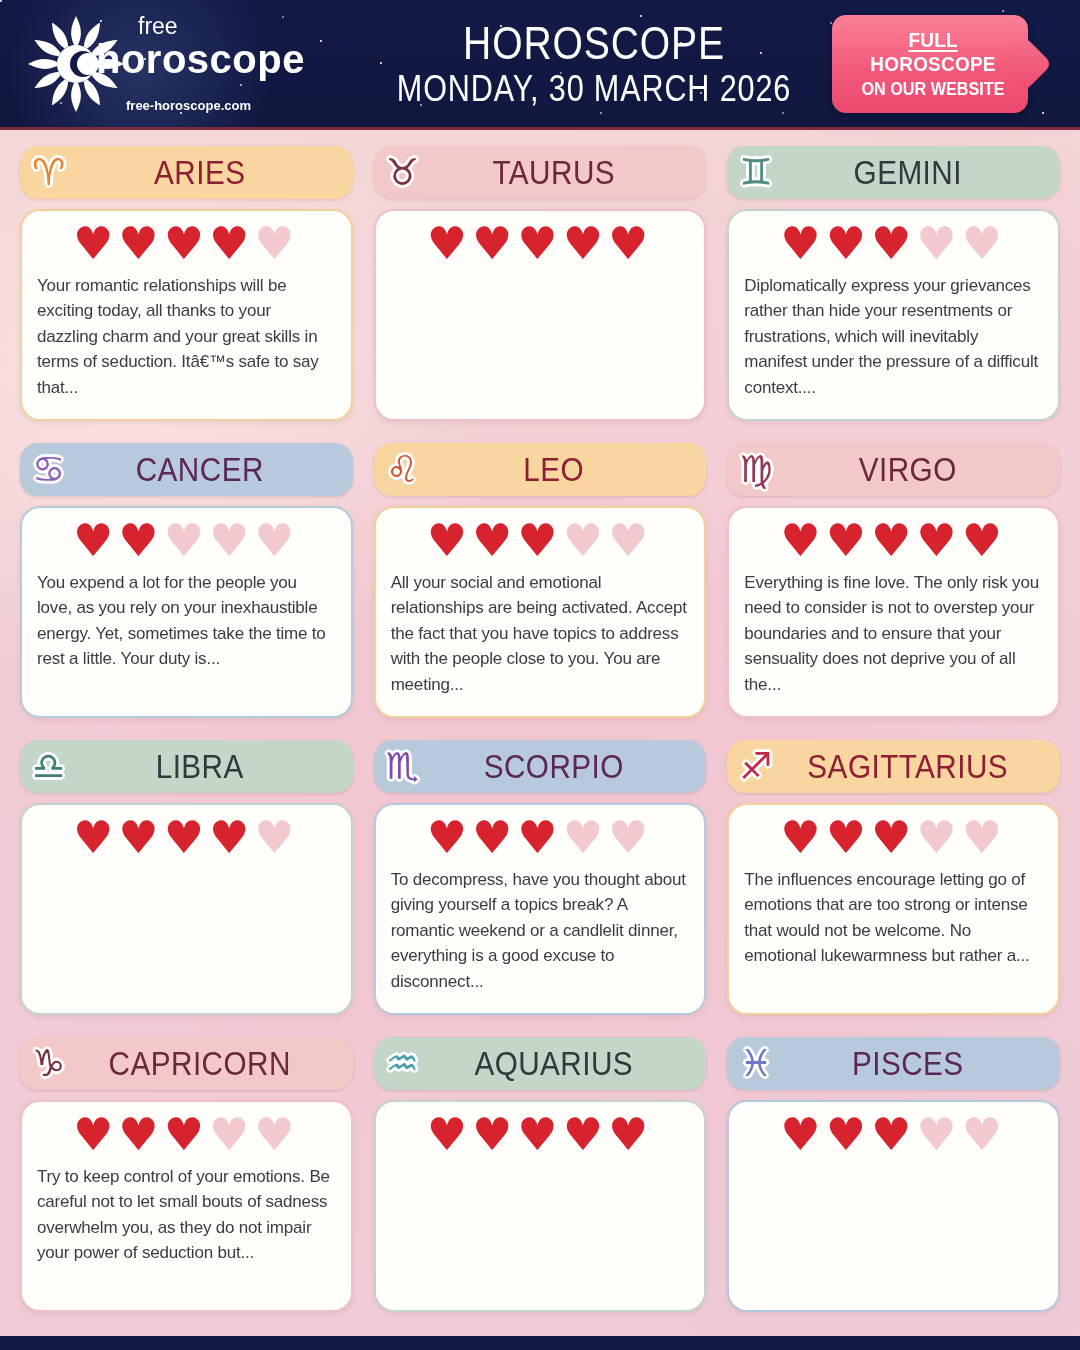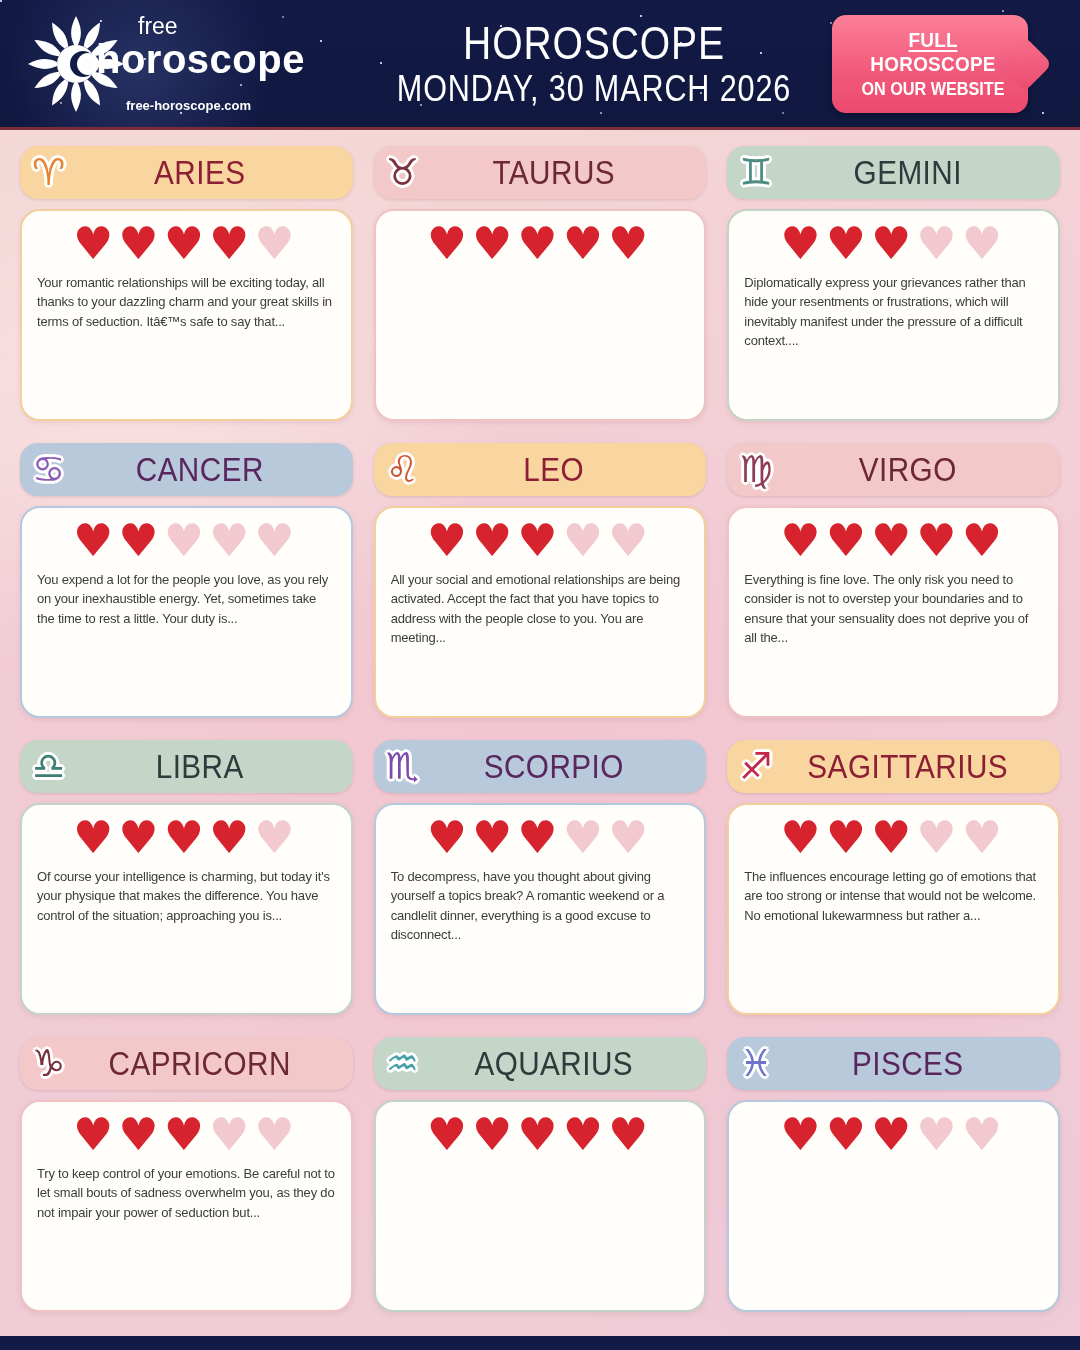--- a/index.html
+++ b/index.html
@@ -106,21 +106,21 @@
     box-shadow: 0 2px 5px rgba(140,70,80,.12);
   }
   .hearts {
     text-align: center; font-family: "DejaVu Sans", sans-serif;
     font-size: 45px; line-height: 1.1; letter-spacing: 5px;
   }
   .heart.filled { color: #d6232e; }
   .heart.empty  { color: #f1c9cf; }
   .desc {
     margin-top: 4px; color: #3c3c3c;
-    font-size: 13px; line-height: 1.5; letter-spacing: -0.2px;
+    font-size: 17px; line-height: 1.5; letter-spacing: -0.2px;
   }
 
   .footer-bar {
     position: absolute; left: 0; bottom: 0; width: 100%; height: 14px;
     background: #121a46;
   }
 </style>
 </head>
 <body>
 
@@ -231,21 +231,20 @@
     </div>
   </section>
 
   <section class="sign" style="--pill: #c4d6c8; --title: #2e3a3c; --border: #c3d4c6; --icon: #3f7f78;">
     <div class="pill">
       <span class="zicon">♎</span>
       <h2 class="sign-name">LIBRA</h2>
     </div>
     <div class="card">
       <div class="hearts"><span class="heart filled">♥</span><span class="heart filled">♥</span><span class="heart filled">♥</span><span class="heart filled">♥</span><span class="heart empty">♥</span></div>
-      <p class="desc">Of course your intelligence is charming, but today it's your physique that makes the difference. You have control of the situation; approaching you is...</p>
     </div>
   </section>
 
   <section class="sign" style="--pill: #b8c9dc; --title: #59265e; --border: #b5c9de; --icon: #7e4bab;">
     <div class="pill">
       <span class="zicon">♏</span>
       <h2 class="sign-name">SCORPIO</h2>
     </div>
     <div class="card">
       <div class="hearts"><span class="heart filled">♥</span><span class="heart filled">♥</span><span class="heart filled">♥</span><span class="heart empty">♥</span><span class="heart empty">♥</span></div>

